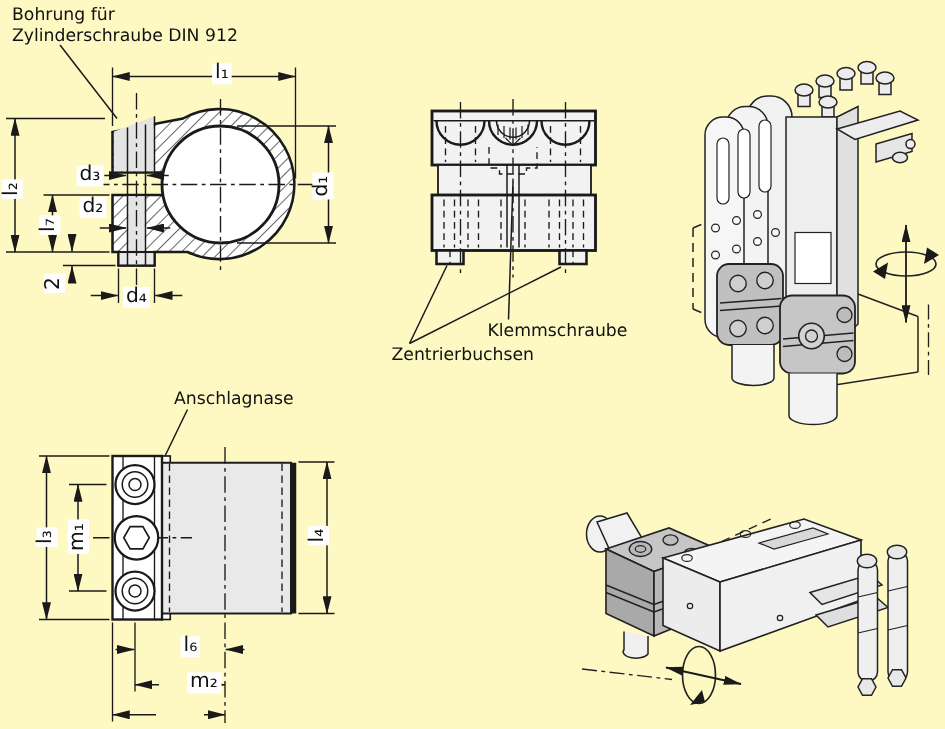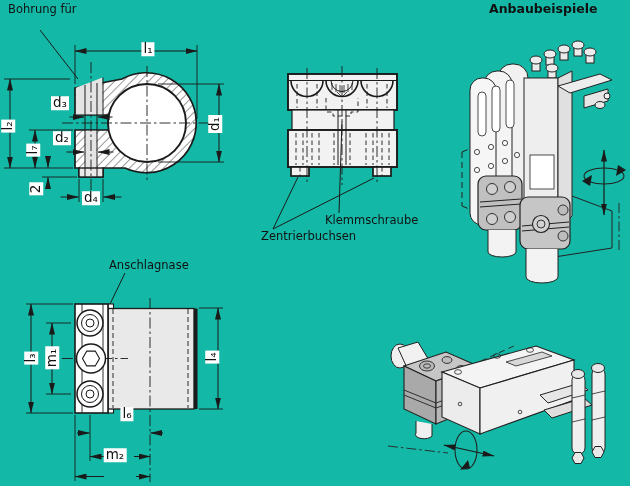--- a/index.html
+++ b/index.html
@@ -1,16 +1,16 @@
 <!DOCTYPE html>
 <html><head>
 <meta charset="utf-8">
 <style>
   html,body{margin:0;padding:0;background:#fff;}
-  .canvas{position:relative;width:630px;height:486px;background:#14b8a6;overflow:hidden;
+  .canvas{position:relative;width:630px;height:486px;background:#fef9c3;overflow:hidden;
           font-family:"DejaVu Sans","Liberation Sans",sans-serif;color:#111;}
   .layer{position:absolute;left:0;top:0;}
   .note{position:absolute;font-size:11.5px;line-height:1.15;white-space:nowrap;color:#111;}
   .title{font-weight:bold;font-size:12.5px;}
   .dim{position:absolute;font-size:13.5px;line-height:1;white-space:nowrap;color:#111;
        background:#fff;padding:0 2px;transform:translate(-50%,-50%);}
   .rot{transform:translate(-50%,-50%) rotate(-90deg);}
 </style>
 </head>
 <body>
@@ -315,34 +315,34 @@
     <polygon points="584,458 581,463.5 575,463.5 572,458 575,452.5 581,452.5" fill="#e8e8e8"></polygon>
     <polygon points="604,452 601,457.5 595,457.5 592,452 595,446.5 601,446.5" fill="#e8e8e8"></polygon>
 
     <ellipse cx="466" cy="450" rx="11" ry="19" stroke-width="1.1"></ellipse>
     <polygon points="470,468 460,470 468,460" fill="#1a1a1a" stroke="none"></polygon>
     <line x1="444" y1="445" x2="494" y2="456" stroke="#1a1a1a" stroke-width="1.2" marker-start="url(#mS)" marker-end="url(#mE)"></line>
   </g>
 </svg>
 
 <div class="note" style="left:8px;top:3px">Bohrung für</div>
-<div class="note title" style="left:489px;top:2px">Anbaubeispiele</div>
+<div class="note" style="left:8px;top:17px">Zylinderschraube DIN 912</div>
 <div class="note" style="left:261px;top:230px">Zentrierbuchsen</div>
 <div class="note" style="left:325px;top:214px">Klemmschraube</div>
-<div class="note" style="left:109px;top:259px">Anschlagnase</div>
+<div class="note" style="left:116px;top:259px">Anschlagnase</div>
 
 <span class="dim" style="left:148px;top:49px">l₁</span>
 <span class="dim rot" style="left:8px;top:126px">l₂</span>
 <span class="dim rot" style="left:33px;top:150px">l₇</span>
 <span class="dim rot" style="left:36px;top:189px">2</span>
-<span class="dim" style="left:60px;top:103px">d₃</span>
+<span class="dim" style="left:60px;top:117px">d₃</span>
 <span class="dim" style="left:62px;top:138px">d₂</span>
 <span class="dim" style="left:91px;top:198px">d₄</span>
 <span class="dim rot" style="left:215px;top:124px">d₁</span>
 
 <span class="dim rot" style="left:31px;top:358px">l₃</span>
 <span class="dim rot" style="left:52px;top:358px">m₁</span>
 <span class="dim rot" style="left:212px;top:357px">l₄</span>
-<span class="dim" style="left:127px;top:414px">l₆</span>
-<span class="dim" style="left:115px;top:455px">m₂</span>
+<span class="dim" style="left:127px;top:431px">l₆</span>
+<span class="dim" style="left:136px;top:455px">m₂</span>
 <span class="dim" style="left:121px;top:494px">l₅</span>
 
 </div>
 
 </body></html>

